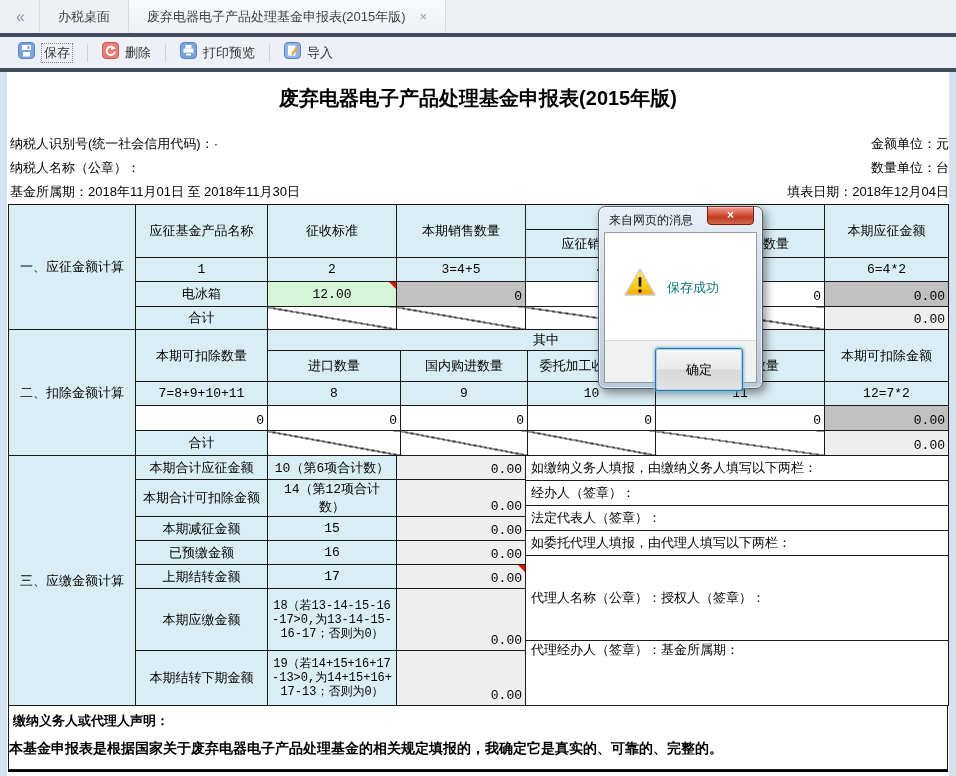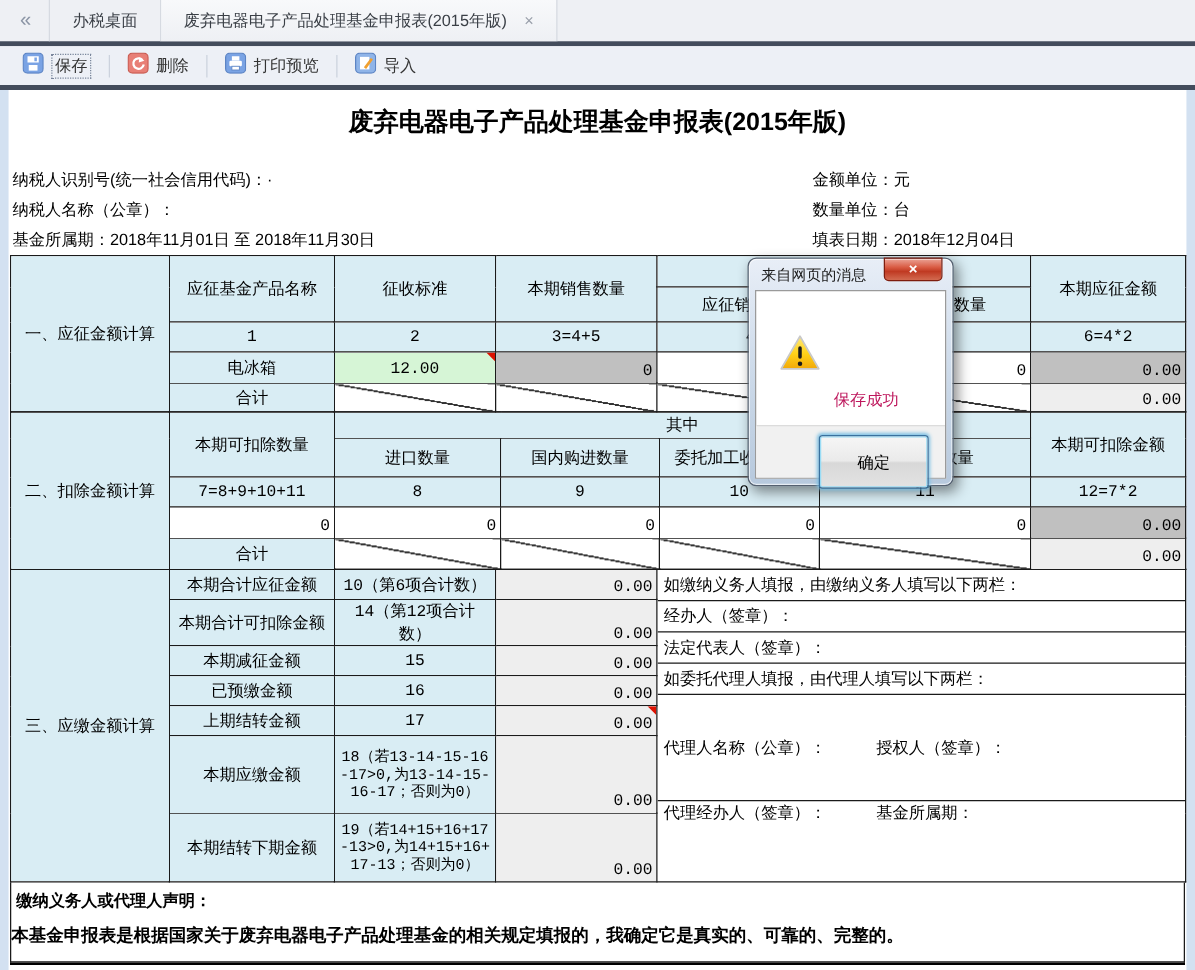--- a/index.html
+++ b/index.html
@@ -23,21 +23,21 @@
   .tbtn .lbl.focused{border:1px dotted #7a869c;padding:0 2px;}
   .tsep{width:1px;height:18px;background:#ccd2dd;margin:0 6px;}
 
   
   .edge{position:absolute;top:72px;bottom:0;width:7px;background:#d3e1f1;}
   .edge.l{left:0;} .edge.r{right:0;}
   .paper{position:absolute;top:72px;left:7px;width:942px;bottom:0;background:#fff;}
   .ftitle{padding-top:13px;text-align:center;font-size:20px;font-weight:bold;color:#000;line-height:26px;}
   .fhead{margin-top:21px;display:flex;font-size:13px;color:#000;}
   .fhead .lft{width:640px;padding-left:3px;}
-  .fhead .rgt{flex:1;}
+  .fhead .rgt{flex:1;text-align:right;}
   .fhead div.line{line-height:24px;height:24px;white-space:nowrap;}
 
   
   table.sec{border-collapse:collapse;table-layout:fixed;width:940px;margin-left:1px;}
   table.sec + table.sec{margin-top:-1px;}
   td{border:1px solid #1a1a1a;font-size:13px;text-align:center;vertical-align:middle;padding:0 3px;overflow:hidden;position:relative;}
   .hd{background:#d9edf4;}
   .mono{font-family:"Liberation Mono",monospace;font-size:13px;}
   .gray{background:#c0c0c0;text-align:right;vertical-align:bottom;padding-bottom:2px;}
   .lgray{background:#eeeeee;text-align:right;vertical-align:bottom;padding-bottom:2px;}
@@ -50,21 +50,21 @@
   .h28{height:28px;} .h31{height:31px;} .h62{height:62px;} .h55{height:55px;}
   .smallf{font-size:12px;word-break:break-all;line-height:14px;}
 
   
   td.sigcell{padding:0;vertical-align:top;background:#fff;}
   .sig{display:flex;flex-direction:column;height:100%;}
   .sigrow{border-bottom:1px solid #1a1a1a;display:flex;align-items:center;padding-left:5px;font-size:13px;text-align:left;box-sizing:border-box;}
   .sigrow.r1,.sigrow.r2,.sigrow.r3,.sigrow.r4{height:25px;flex:0 0 25px;}
   .sigrow.r5{height:85px;flex:0 0 85px;}
   .sigrow.r6{border-bottom:none;flex:1;}
-  .sigrow .second{margin-left:40px;text-align:right;}
+  .sigrow .second{text-align:right;}
 
   
   .decl{margin-left:1px;width:940px;box-sizing:border-box;border:1px solid #1a1a1a;border-top:none;height:64px;}
   .decl .t1{font-weight:bold;font-size:13px;padding:6px 0 0 4px;}
   .decl .t2{font-weight:bold;font-size:14px;text-align:left;margin-top:10px;}
   .pfoot{position:relative;height:20px;border-top:2px solid #000;margin-left:1px;width:940px;font-size:13px;}
   .pfoot span{position:absolute;top:3px;white-space:nowrap;}
 
   
   .dlg{position:absolute;left:598px;top:206px;width:163px;height:181px;z-index:50;
@@ -73,21 +73,21 @@
     box-shadow:3px 4px 10px rgba(0,0,0,0.45), inset 0 0 0 1px rgba(255,255,255,0.65);}
   .dlg-title{position:absolute;left:10px;top:5px;font-size:12px;color:#1c1c1c;}
   .dlg-close{position:absolute;top:-1px;right:8px;width:47px;height:19px;box-sizing:border-box;
     background:linear-gradient(180deg,#eba396 0%,#d95b43 40%,#c03a22 60%,#d26a50 100%);
     border:1px solid #7e1d0e;border-radius:0 0 4px 4px;color:#fff;text-align:center;
     line-height:16px;font-size:12px;font-weight:bold;cursor:pointer;
     box-shadow:inset 0 1px 0 rgba(255,255,255,0.45);}
   .dlg-body{position:absolute;left:5px;right:5px;top:25px;bottom:5px;background:#fff;border:1px solid #9a9a9a;}
   .dlg-msg{position:absolute;left:0;right:0;top:0;bottom:41px;}
   .dlg-msg .wicon{position:absolute;left:18px;top:34px;}
-  .dlg-msg .mtext{position:absolute;left:62px;top:46px;font-size:13px;color:#be185d;margin-top:32px;}
+  .dlg-msg .mtext{position:absolute;left:62px;top:46px;font-size:13px;color:#0f766e;}
   .dlg-footer{position:absolute;left:0;right:0;bottom:0;height:41px;background:#f1f1f1;border-top:1px solid #dcdcdc;}
   .okbtn{position:absolute;right:13px;top:7px;width:88px;height:43px;font-size:13px;color:#000;
     font-family:"Liberation Sans",sans-serif;
     background:linear-gradient(180deg,#f6f6f6,#eaeaea 48%,#d8d8d8 52%,#e3e3e3);
     border:1px solid #39719e;border-radius:3px;cursor:pointer;
     box-shadow:0 0 0 1px #9adcf5 inset,0 0 3px 1px #7cc0e4;}
 </style>
 </head>
 <body>
 

